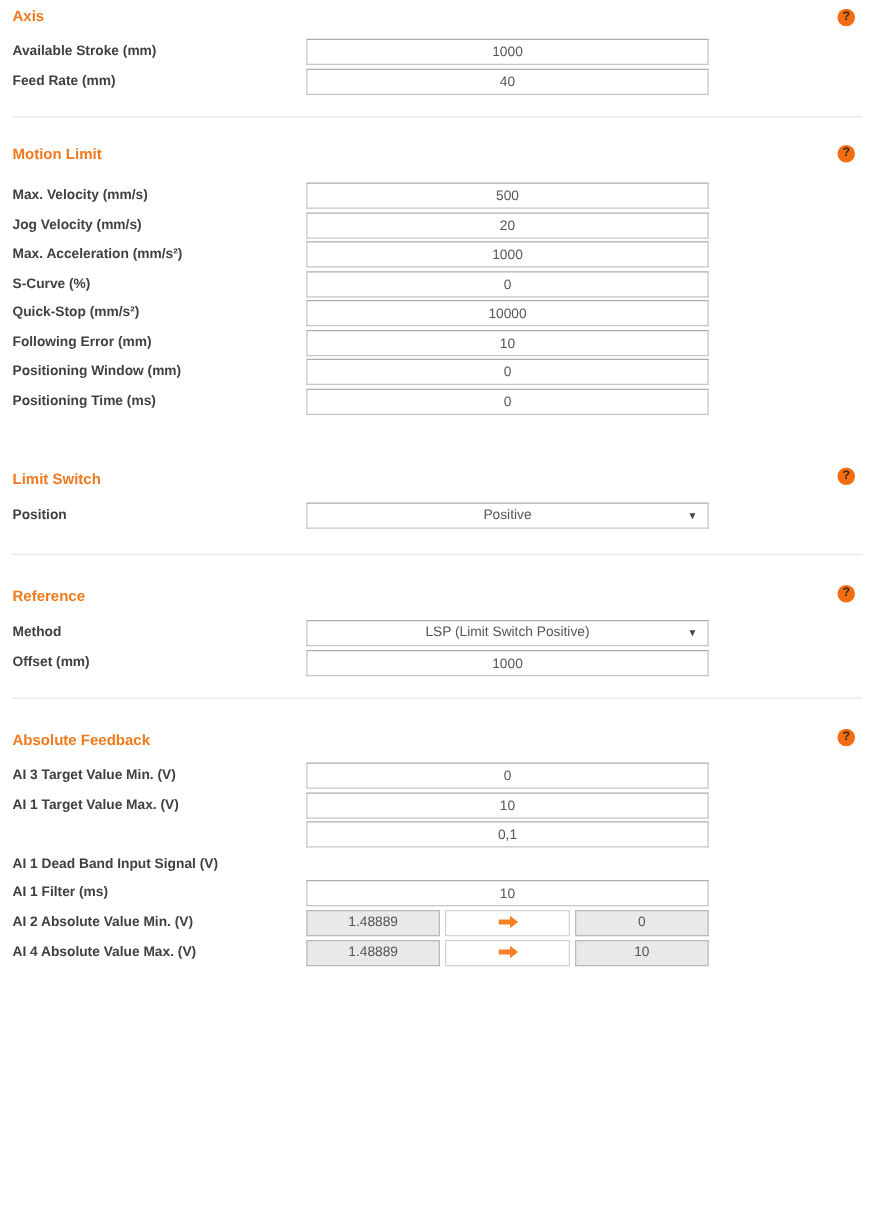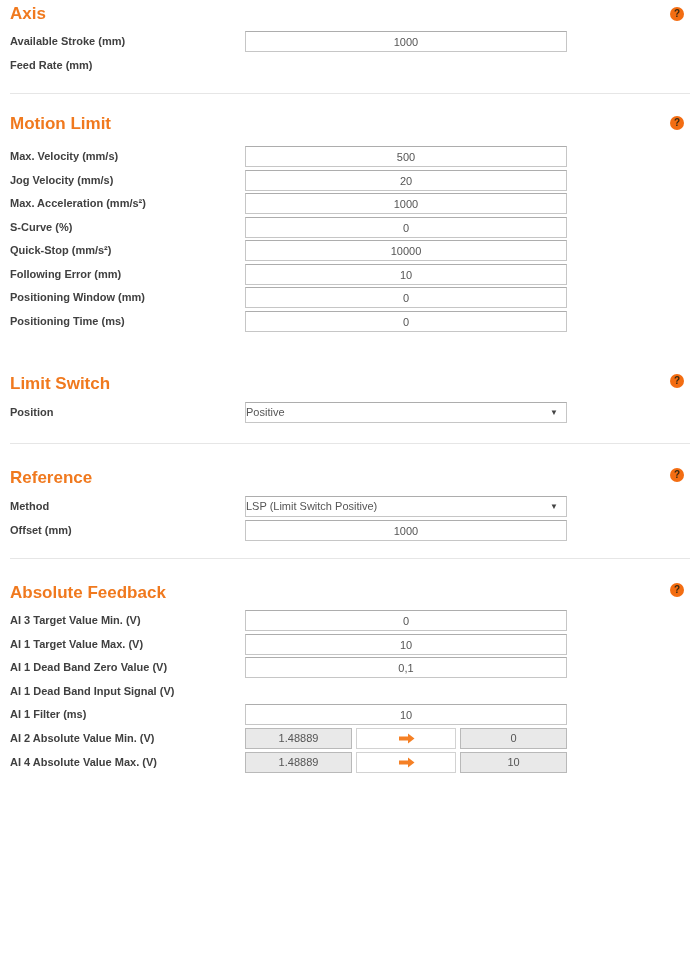--- a/index.html
+++ b/index.html
@@ -5,21 +5,21 @@
   html,body{margin:0;padding:0;background:#ffffff;}
   #app{
     position:relative;
     width:700px;height:966px;
     background:#ffffff;
     font-family:"Liberation Sans", sans-serif;
     overflow:hidden;
   }
   .section-title{
     position:absolute;left:10px;
-    font-size:17px;font-weight:bold;color:#f0791e;
+    font-size:12px;font-weight:bold;color:#f0791e;
     line-height:13px;white-space:nowrap;
   }
   .help{
     position:absolute;left:670px;width:14px;height:14px;
     background:#f36d12;border-radius:50%;
     color:#3a2a12;font-size:10px;font-weight:bold;
     text-align:center;line-height:14px;cursor:pointer;
   }
   .divider{
     position:absolute;left:10px;width:680px;height:0;
@@ -36,21 +36,21 @@
     background:#ffffff;text-align:center;
     font-family:"Liberation Sans", sans-serif;font-size:11px;color:#555555;
     padding:0;outline:none;
   }
   .selectbox{
     position:absolute;left:245px;top:0;width:322px;height:21px;
     box-sizing:border-box;border:1px solid #c6c6c6;border-top-color:#adadad;
     background:#ffffff;cursor:pointer;
   }
   .selectbox .selval{
-    display:block;width:100%;height:19px;line-height:19px;text-align:left;
+    display:block;width:100%;height:19px;line-height:19px;text-align:center;
     font-size:11px;color:#555555;
   }
   .selectbox .caret{
     position:absolute;right:8px;top:0;height:19px;line-height:19px;
     font-size:8px;color:#444444;
   }
   .graybox{
     position:absolute;top:0;height:21px;box-sizing:border-box;
     border:1px solid #b9b9b9;background:#e9e9e9;
     text-align:center;line-height:19px;font-size:11px;color:#555555;
@@ -71,20 +71,21 @@
 
   <div class="section-title" style="top:7px">Axis</div>
   <div class="help" style="top:7px">?</div>
 
   <div class="row" style="top:31px">
     <span class="lbl">Available Stroke (mm)</span>
     <input class="txt" value="1000" style="">
   </div>
   <div class="row" style="top:55px">
     <span class="lbl">Feed Rate (mm)</span>
+    <input class="txt" value="40" style="">
   </div>
 
   <div class="divider" style="top:93px"></div>
 
   <div class="section-title" style="top:117px">Motion Limit</div>
   <div class="help" style="top:116px">?</div>
 
   <div class="row" style="top:146px">
     <span class="lbl">Max. Velocity (mm/s)</span>
     <input class="txt" value="500" style="">
@@ -153,21 +154,20 @@
 
   <div class="row" style="top:610px">
     <span class="lbl">AI 3 Target Value Min. (V)</span>
     <input class="txt" value="0" style="">
   </div>
   <div class="row" style="top:634px">
     <span class="lbl">AI 1 Target Value Max. (V)</span>
     <input class="txt" value="10" style="">
   </div>
   <div class="row" style="top:657px">
-    <span class="lbl">AI 1 Dead Band Zero Value (V)</span>
     <input class="txt" value="0,1" style="">
   </div>
   <div class="row" style="top:681px">
     <span class="lbl">AI 1 Dead Band Input Signal (V)</span>
   </div>
   <div class="row" style="top:704px">
     <span class="lbl">AI 1 Filter (ms)</span>
     <input class="txt" value="10" style="">
   </div>
 

